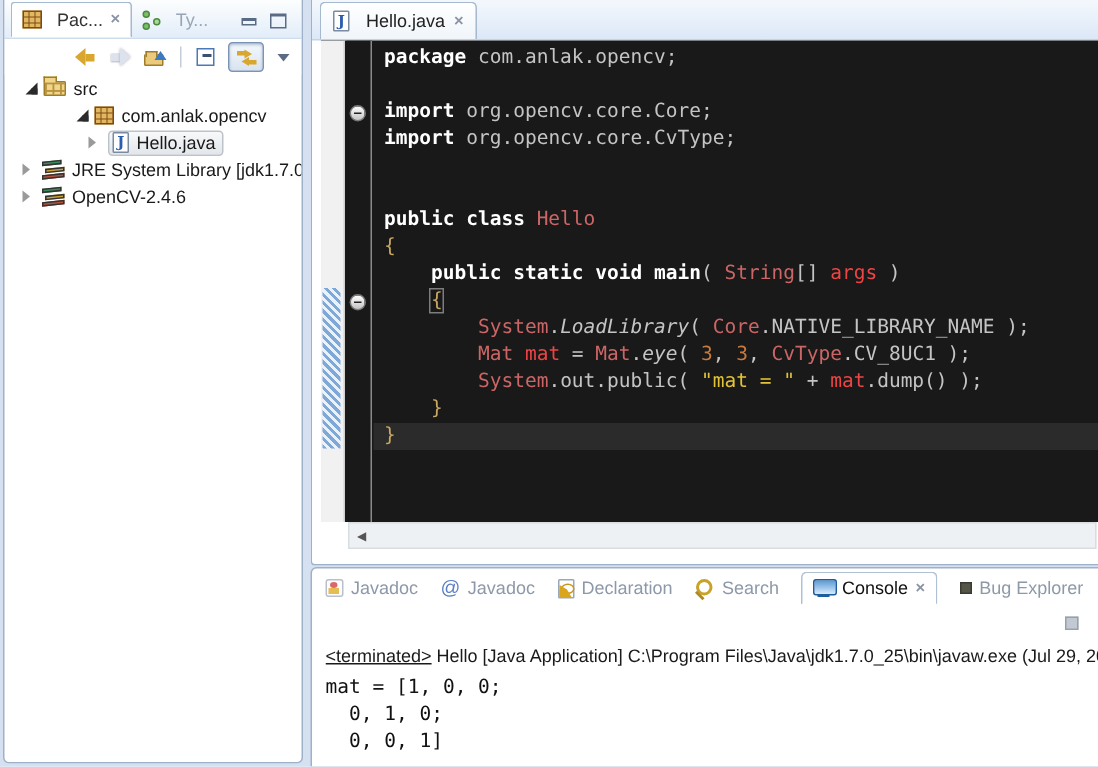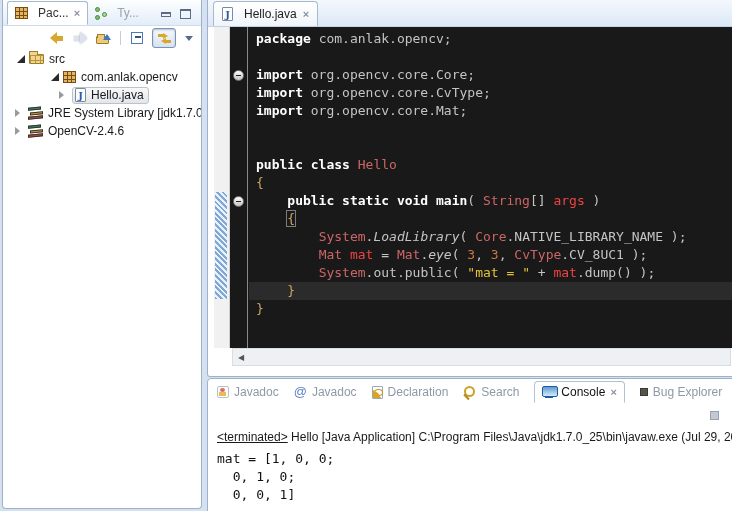--- a/index.html
+++ b/index.html
@@ -248,21 +248,20 @@
       <div class="ruler-fold">
         <span class="fold-marker" style="top:43px"></span>
         <span class="fold-marker" style="top:169px"></span>
       </div>
       <div class="cur-line"></div>
       <div class="code" id="code-area">
           <div class="ln"><span class="tk-kw">package </span><span class="tk-pl">com.anlak.opencv;</span></div>
           <div class="ln"></div>
           <div class="ln"><span class="tk-kw">import </span><span class="tk-pl">org.opencv.core.Core;</span></div>
           <div class="ln"><span class="tk-kw">import </span><span class="tk-pl">org.opencv.core.CvType;</span></div>
-          <div class="ln"><span class="tk-kw">import </span><span class="tk-pl">org.opencv.core.Mat;</span></div>
           <div class="ln"></div>
           <div class="ln"></div>
           <div class="ln"><span class="tk-kw">public class </span><span class="tk-ty">Hello</span></div>
           <div class="ln"><span class="tk-br">{</span></div>
           <div class="ln"><span class="tk-pl">    </span><span class="tk-kw">public static void main</span><span class="tk-pl">( </span><span class="tk-ty">String</span><span class="tk-pl">[] </span><span class="tk-var">args</span><span class="tk-pl"> )</span></div>
           <div class="ln"><span class="tk-pl">    </span><span class="tk-brbox">{</span></div>
           <div class="ln"><span class="tk-pl">        </span><span class="tk-ty">System</span><span class="tk-pl">.</span><span class="tk-stm">LoadLibrary</span><span class="tk-pl">( </span><span class="tk-ty">Core</span><span class="tk-pl">.NATIVE_LIBRARY_NAME );</span></div>
           <div class="ln"><span class="tk-pl">        </span><span class="tk-ty">Mat</span><span class="tk-pl"> </span><span class="tk-var">mat</span><span class="tk-pl"> = </span><span class="tk-ty">Mat</span><span class="tk-pl">.</span><span class="tk-stm">eye</span><span class="tk-pl">( </span><span class="tk-num">3</span><span class="tk-pl">, </span><span class="tk-num">3</span><span class="tk-pl">, </span><span class="tk-ty">CvType</span><span class="tk-pl">.CV_8UC1 );</span></div>
           <div class="ln"><span class="tk-pl">        </span><span class="tk-ty">System</span><span class="tk-pl">.out.public( </span><span class="tk-str">"mat = "</span><span class="tk-pl"> + </span><span class="tk-var">mat</span><span class="tk-pl">.dump() );</span></div>
           <div class="ln"><span class="tk-pl">    </span><span class="tk-br">}</span></div>

